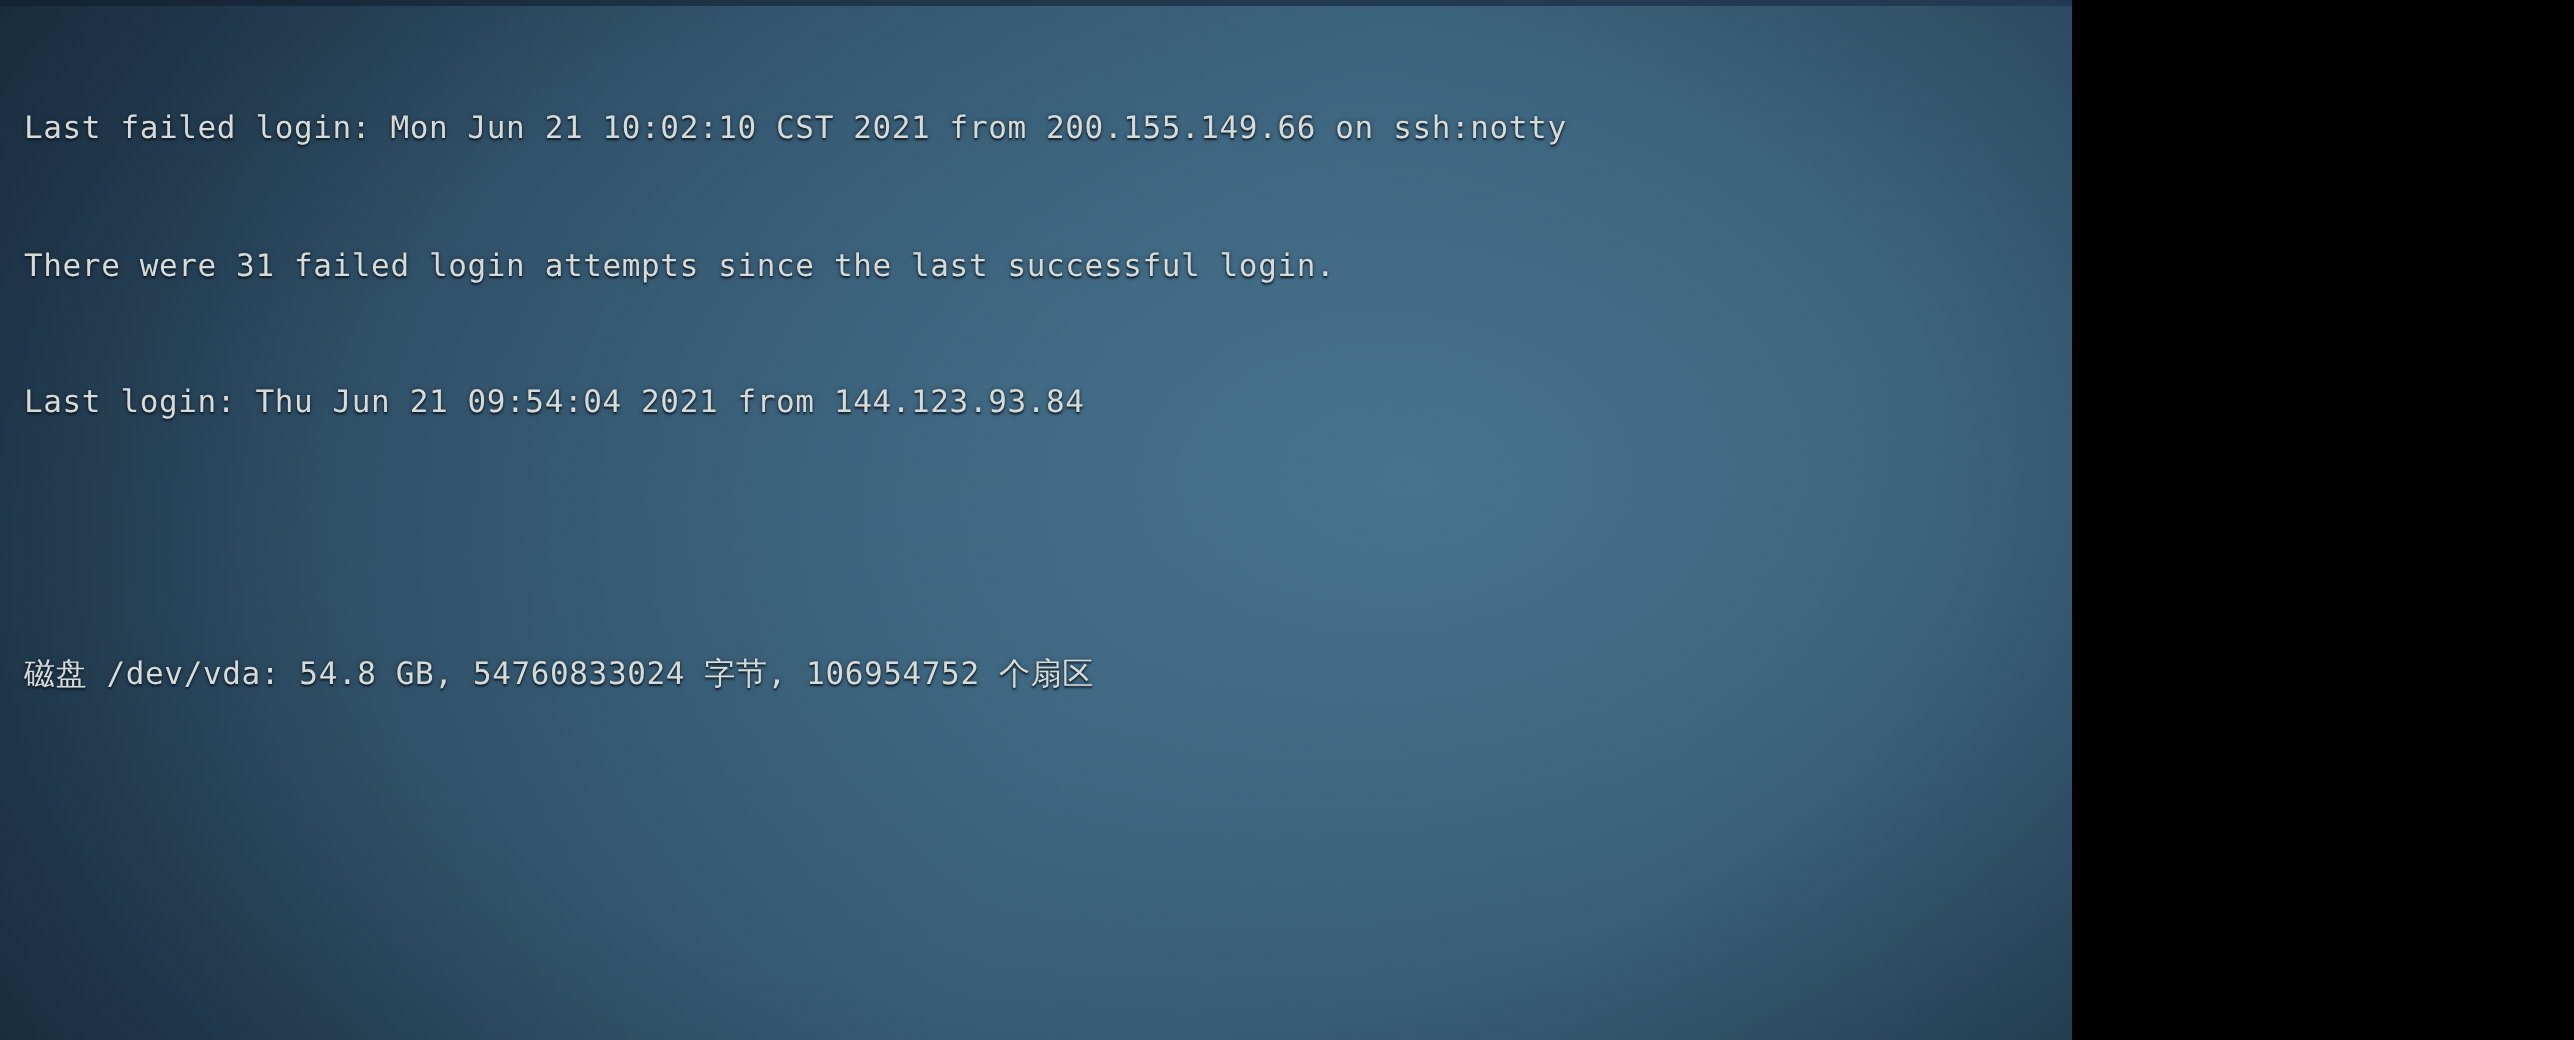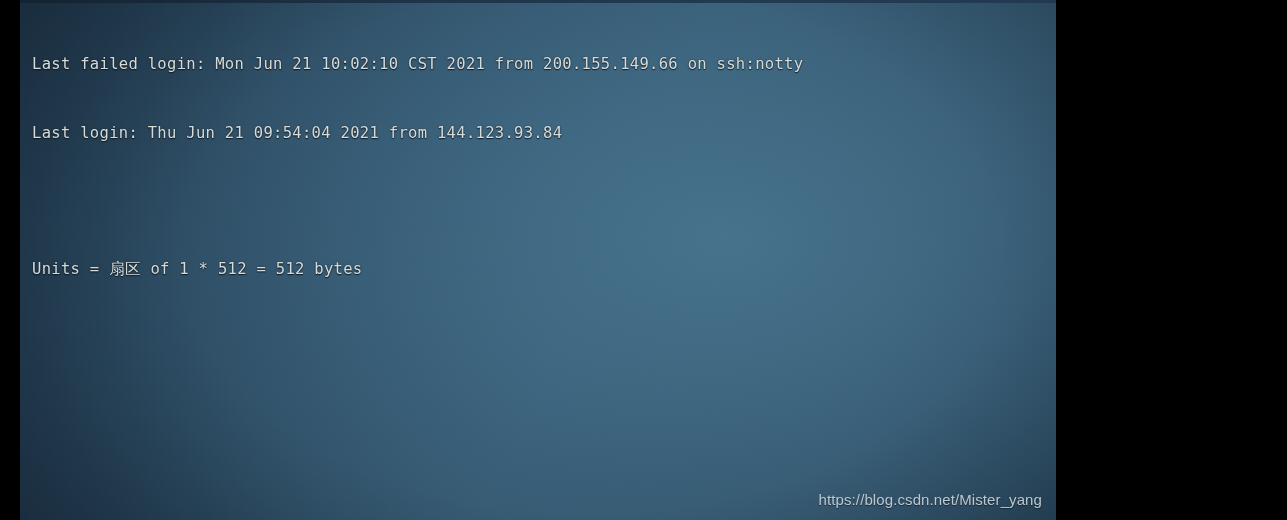--- a/index.html
+++ b/index.html
@@ -18,21 +18,20 @@
         rgba(72,116,142,0.95) 0%,
         rgba(62,102,128,0.75) 32%,
         rgba(44,74,96,0.55) 62%,
         rgba(28,48,66,0.85) 88%,
         rgba(22,40,56,0.95) 100%),
       linear-gradient(115deg, #1d3347 0%, #2b4a61 22%, #3c647d 55%, #33566c 80%, #20394e 100%);
     font-family: "DejaVu Sans Mono", "Liberation Mono", monospace;
     font-size: 15.5px;
     line-height: 22.7px;
     color: #d7dbd7;
-    margin-left: 20px;
     -webkit-font-smoothing: antialiased;
   }
   
   #noise {
     position: absolute;
     inset: 0;
     pointer-events: none;
     opacity: 0.22;
     background-image:
       repeating-linear-gradient(0deg, rgba(255,255,255,0.035) 0px, rgba(0,0,0,0.035) 1px, rgba(255,255,255,0.02) 2px, rgba(0,0,0,0.02) 3px),
@@ -84,37 +83,37 @@
 </style>
 </head>
 <body>
 
 <div id="terminal">
 
   <div id="topbar"></div>
 
   <div id="screen-lines">
     <div class="line">Last failed login: Mon Jun 21 10:02:10 CST 2021 from 200.155.149.66 on ssh:notty</div>
+    <div class="line">There were 31 failed login attempts since the last successful login.</div>
     <div class="line">Last login: Thu Jun 21 09:54:04 2021 from 144.123.93.84</div>
     <div class="line blank">&nbsp;</div>
-    <div class="line">Units = 扇区 of 1 * 512 = 512 bytes</div>
+    <div class="line">磁盘 /dev/vda: 54.8 GB, 54760833024 字节, 106954752 个扇区</div>
     
     
     
     
     
     
     
     
     
     
     
     
     
     
   </div>
 
   <div id="noise"></div>
   <div id="vignette"></div>
 
-  <div id="watermark">https://blog.csdn.net/Mister_yang</div>
 
 </div>
 
 </body></html>

